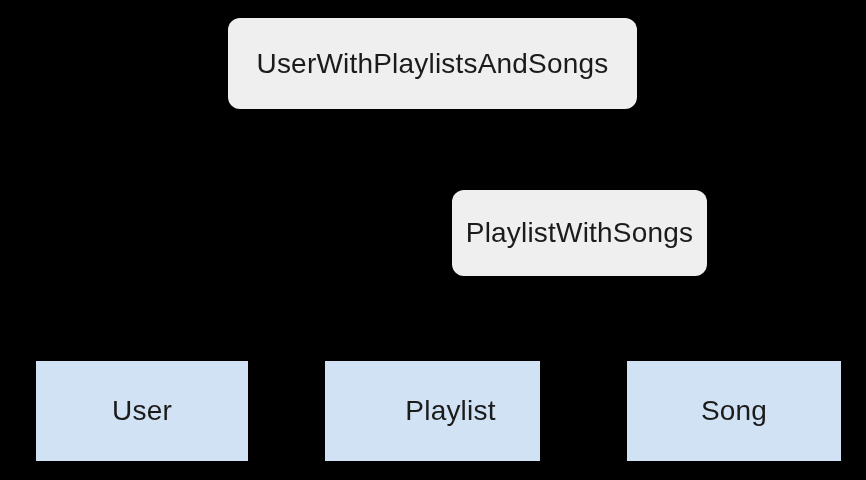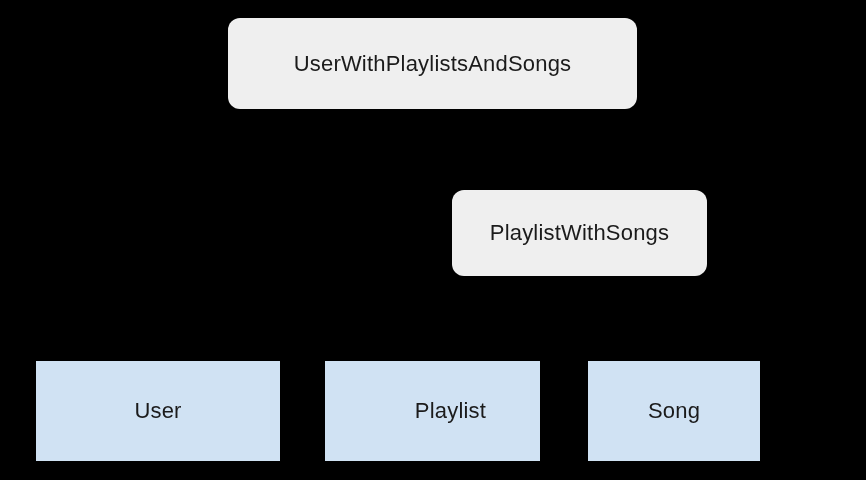--- a/index.html
+++ b/index.html
@@ -14,46 +14,46 @@
     background: #000000;
     overflow: hidden;
     font-family: "Liberation Sans", sans-serif;
   }
   .node {
     position: absolute;
     display: flex;
     align-items: center;
     justify-content: center;
     box-sizing: border-box;
-    font-size: 22px;
+    font-size: 28px;
     color: #1b1b1b;
     letter-spacing: 0.2px;
   }
   .node-rounded {
     background: #efefef;
     border-radius: 12px;
   }
   .node-entity {
     background: #d0e2f3;
     border-radius: 0;
   }
   #node-user-with-playlists-and-songs {
     left: 228px; top: 18px; width: 409px; height: 91px;
   }
   #node-playlist-with-songs {
     left: 452px; top: 190px; width: 255px; height: 86px;
   }
   #node-user {
-    left: 36px; top: 361px; width: 244px; height: 100px;
+    left: 36px; top: 361px; width: 212px; height: 100px;
   }
   #node-playlist {
     left: 325px; top: 361px; width: 215px; height: 100px; padding-left: 36px;
   }
   #node-song {
-    left: 588px; top: 361px; width: 172px; height: 100px; justify-content: center;
+    left: 627px; top: 361px; width: 214px; height: 100px; justify-content: center;
   }
 </style>
 </head>
 <body>
 
 <div class="canvas">
 
   <div class="node node-rounded" id="node-user-with-playlists-and-songs">
     <span>UserWithPlaylistsAndSongs</span>
   </div>

